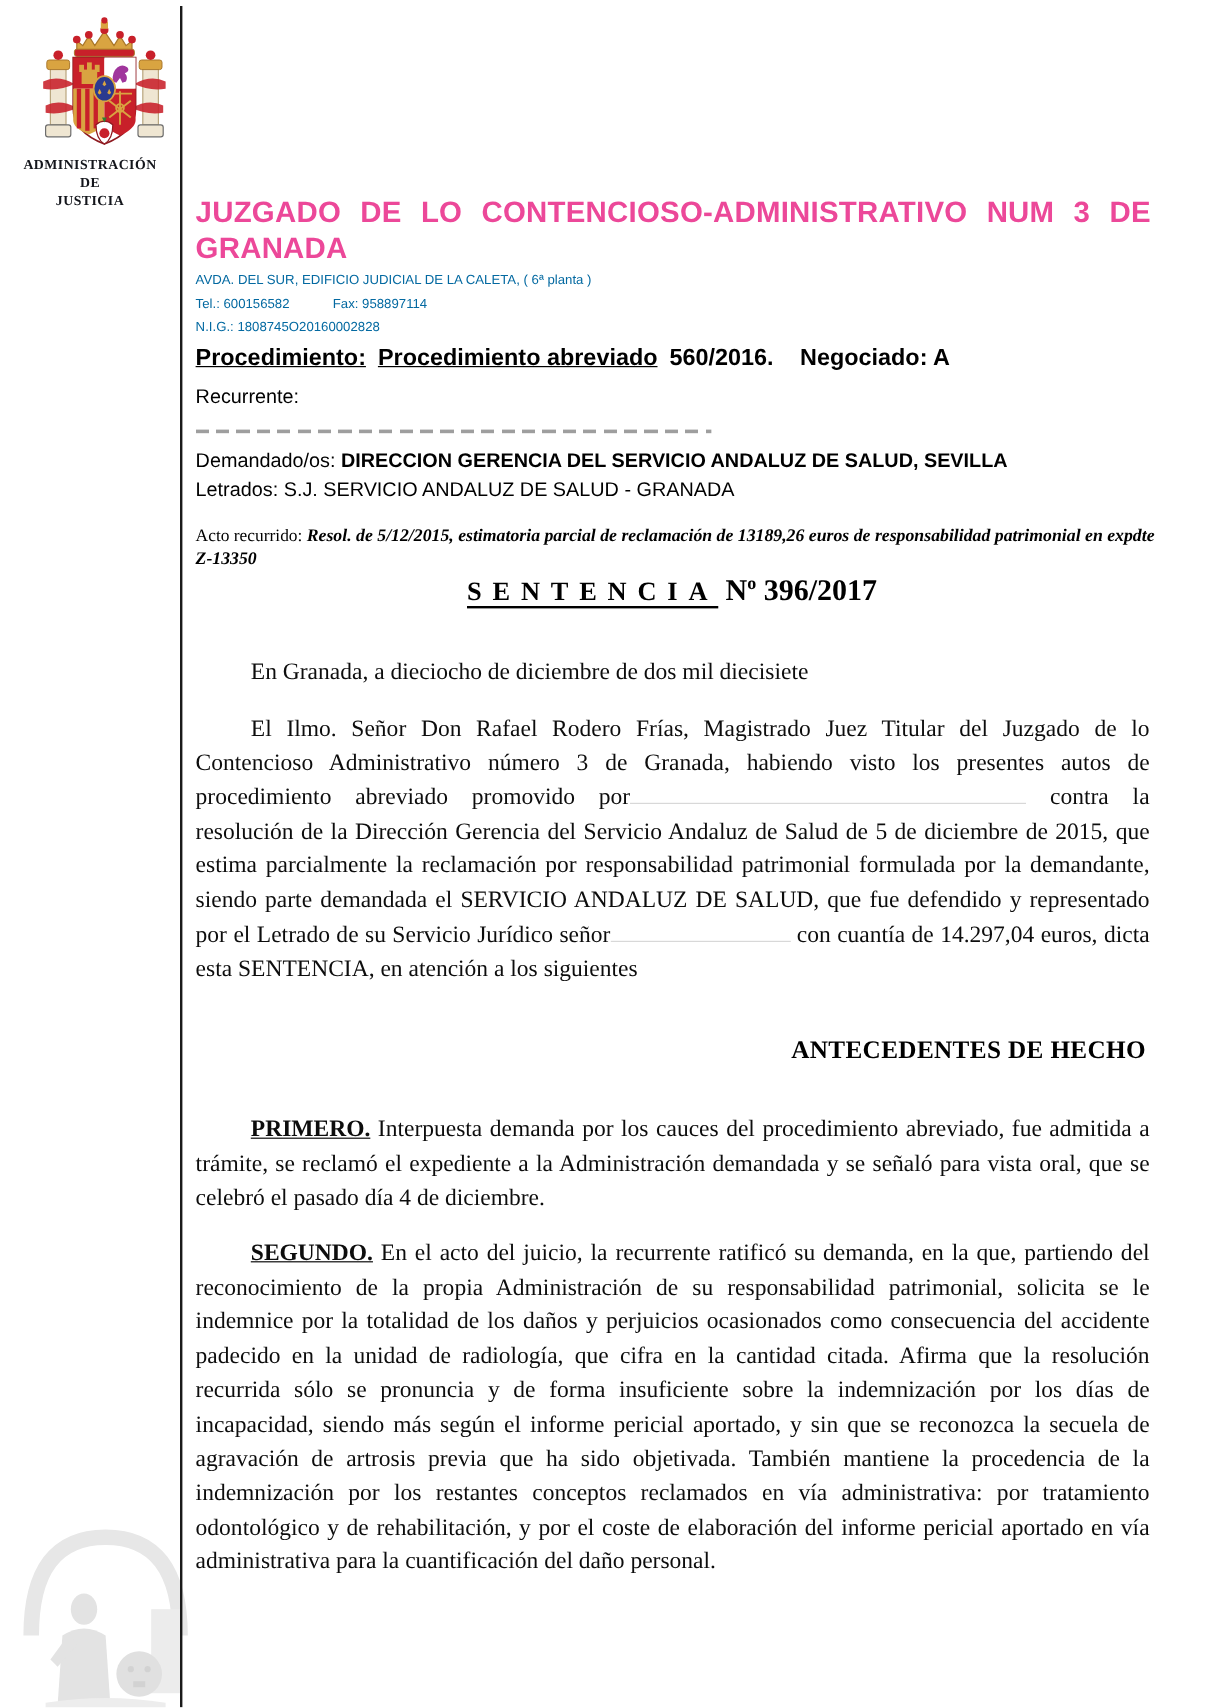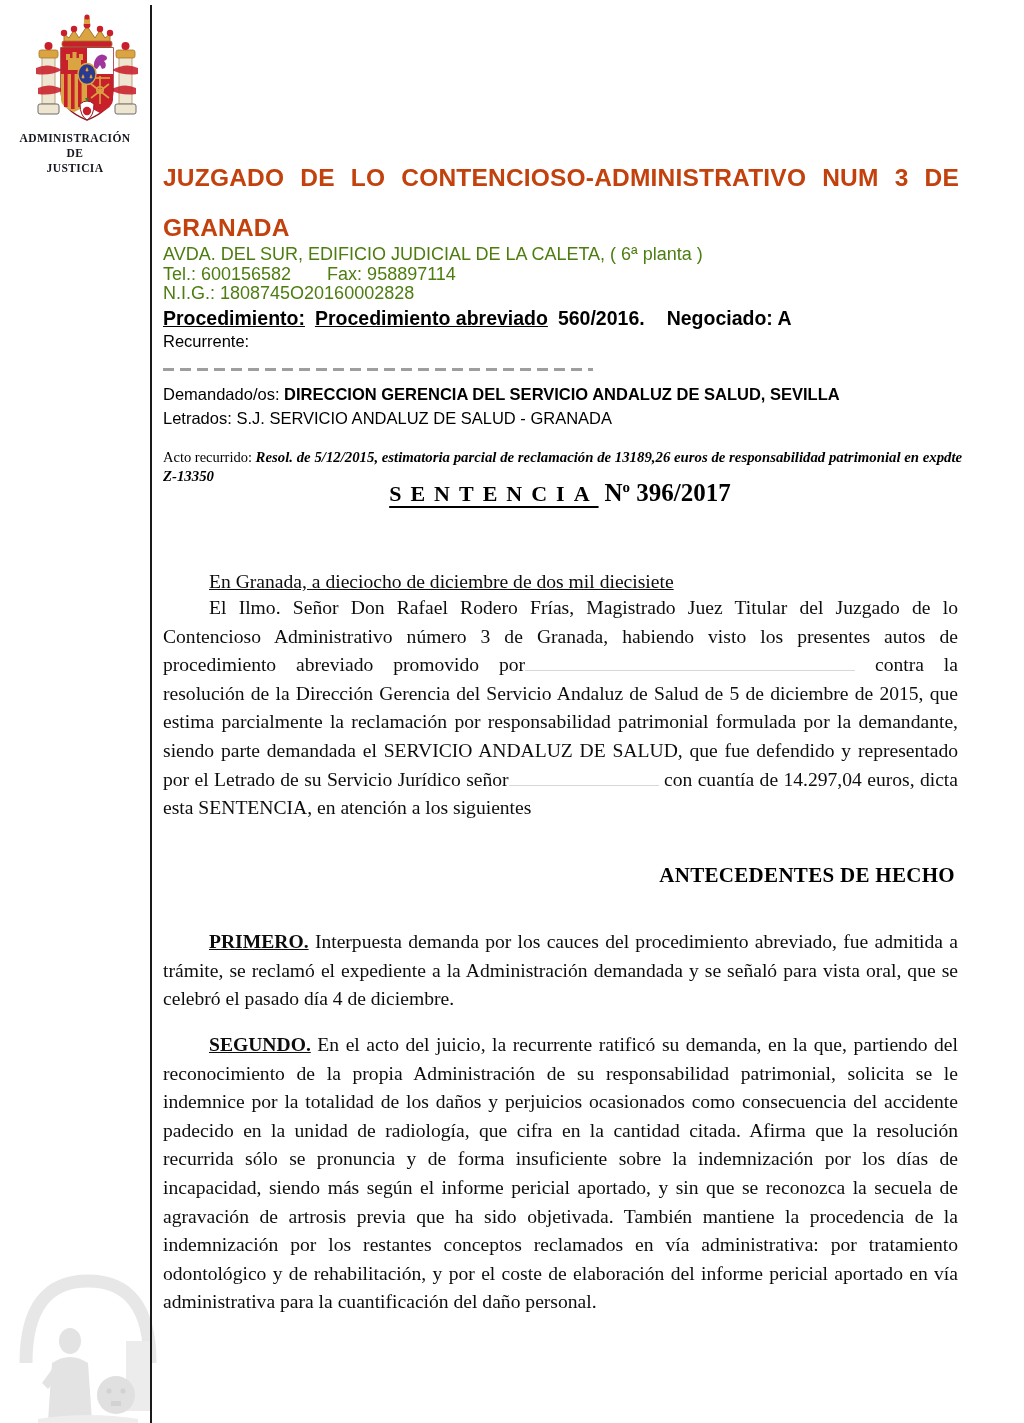--- a/index.html
+++ b/index.html
@@ -92,55 +92,54 @@
   }
   .court-title {
     font-family: "Liberation Sans", sans-serif;
     font-weight: bold;
     font-size: 24.5px;
     line-height: 30px;
     letter-spacing: 0.2px;
     text-align: justify;
     text-align-last: justify;
     width: 796px;
-    color: #c2410c;
+    color: #ec4899;
   }
   .court-title .l2 {
     text-align: left;
     text-align-last: left;
-    margin-top: 20px;
   }
 
   .court-meta {
     font-family: "Liberation Sans", sans-serif;
-    font-size: 18px;
+    font-size: 11px;
     line-height: 16.5px;
     margin-top: 3px;
-    color: #4d7c0f;
+    color: #0369a1;
     white-space: nowrap;
   }
   .court-meta .tel-gap { display: inline-block; width: 36px; }
 
   .proc-line {
     font-family: Liberation Sans, sans-serif;
     font-weight: bold;
     font-size: 19.5px;
     line-height: 24px;
     margin-top: 4px;
     white-space: nowrap;
   }
   .proc-line .u { text-decoration: underline; }
   .proc-line .sp-a { display: inline-block; width: 10px; }
   .proc-line .sp-b { display: inline-block; width: 22px; }
 
   .recurrente-line {
     font-family: "Liberation Sans", sans-serif;
     font-size: 16.5px;
     line-height: 21px;
-    margin-top: 1px;
+    margin-top: 11px;
   }
 
   
   .redacted-strip {
     height: 22px;
     margin-top: 7px;
     width: 430px;
     position: relative;
     overflow: hidden;
   }
@@ -209,21 +208,21 @@
   .body-block {
     position: absolute;
     left: 3px;
     width: 795px;
     font-family: "Liberation Serif", serif;
     font-size: 19.6px;
     line-height: 28.6px;
     text-align: justify;
     color: #0d0d0d;
   }
-  .body-block.p-place { top: 568px; text-decoration: underline; }
+  .body-block.p-place { top: 547px; }
   .body-block.p-intro { top: 594px; }
   .body-block.p-primero { top: 928px; }
   .body-block.p-segundo { top: 1031px; }
 
   .indent { display: inline-block; width: 46px; }
 
   
   .blank-inline {
     display: inline-block;
     height: 17px;

